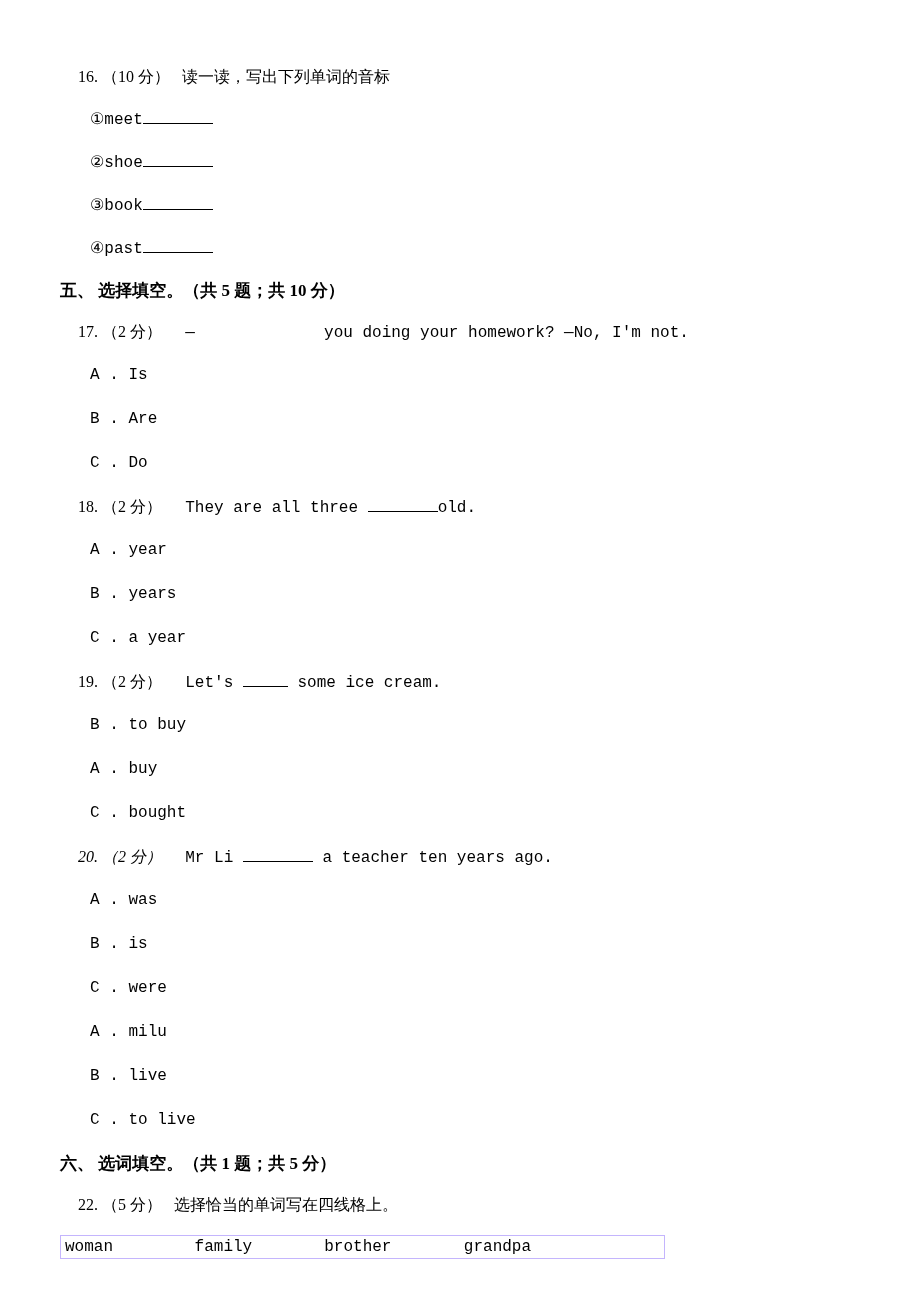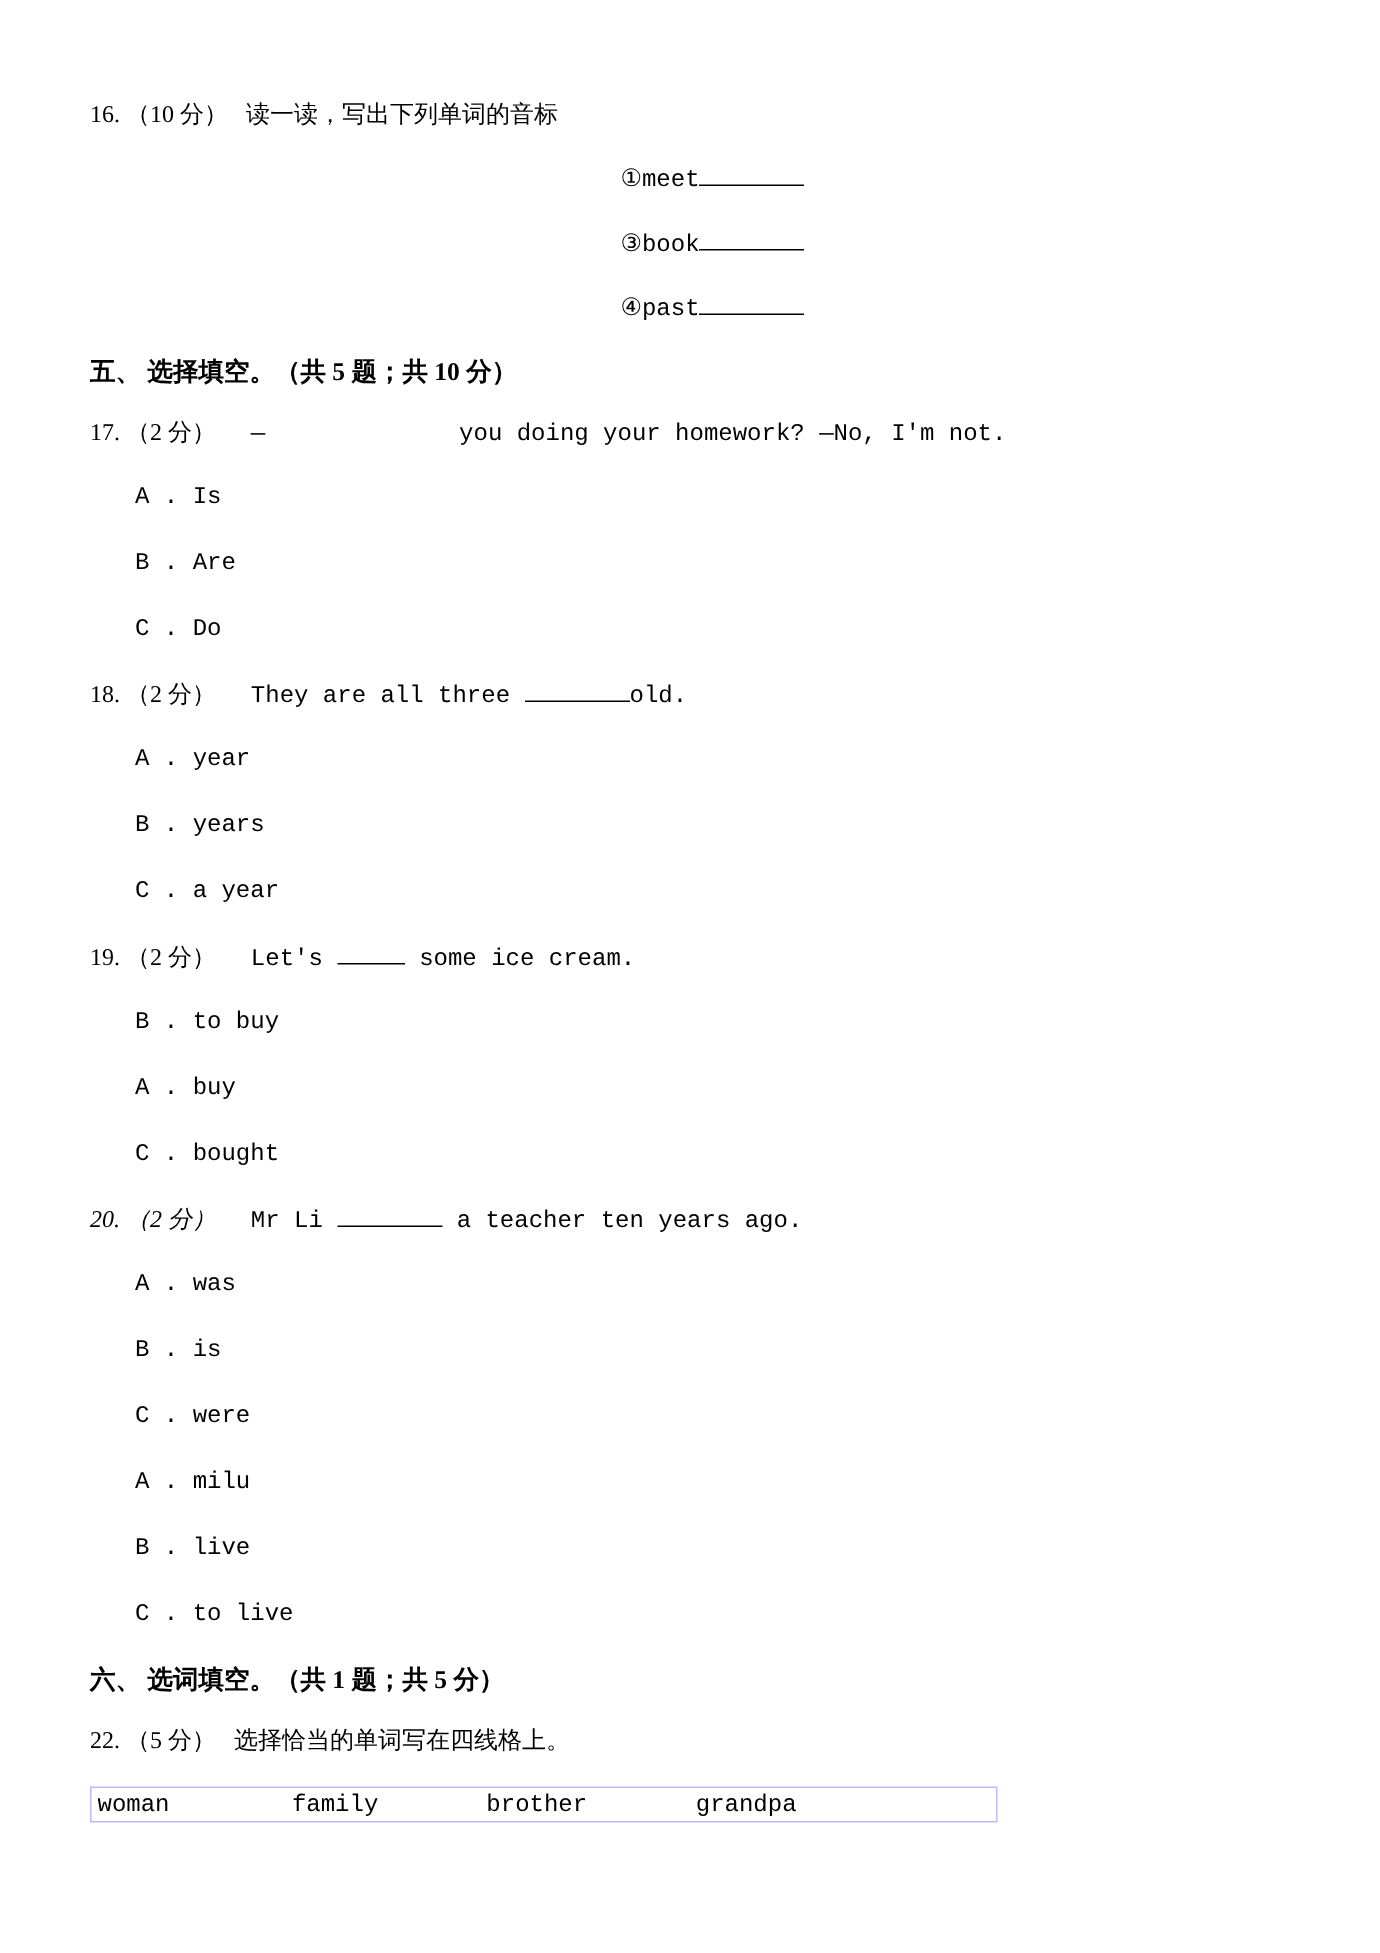--- a/index.html
+++ b/index.html
@@ -11,22 +11,22 @@
     color: #000;
   }
   .page {
     width: 920px;
     min-height: 1302px;
     box-sizing: border-box;
     padding: 65px 60px 30px 60px;
     position: relative;
   }
   .indent-1 { margin-left: 40px; }
-  .line { margin: 0 0 18px 0; line-height: 1.5; }
-  .sub-line { margin: 0 0 18px 0; margin-left: 30px; line-height: 1.5; text-align: center; }
+  .line { margin: 0 0 18px 18px; line-height: 1.5; }
+  .sub-line { margin: 0 0 18px 0; margin-left: 30px; line-height: 1.5; }
   .opt-line { margin: 0 0 20px 0; margin-left: 30px; line-height: 1.5; }
   .section-heading {
     font-weight: bold;
     margin: 6px 0 18px 0;
     font-size: 17px;
   }
   .blank-short { display:inline-block; border-bottom:1px solid #000; width:70px; height:1em; vertical-align:baseline; }
   .blank-tiny { display:inline-block; border-bottom:1px solid #000; width:45px; height:1em; vertical-align:baseline; }
   .blank-gap { display:inline-block; width:110px; }
   .mono { font-family: "Courier New", monospace; }
@@ -45,20 +45,23 @@
 <div class="page">
 
   <div class="line indent-1">
     <span>16.</span>
     <span>（10 分）</span>
     <span>&nbsp;</span>
     <span>读一读，写出下列单词的音标</span>
   </div>
   <div class="sub-line indent-1">
     <span>①</span><span class="mono">meet</span><span class="blank-short"></span>
+  </div>
+  <div class="sub-line indent-1">
+    <span>②</span><span class="mono">shoe</span><span class="blank-short"></span>
   </div>
   <div class="sub-line indent-1">
     <span>③</span><span class="mono">book</span><span class="blank-short"></span>
   </div>
   <div class="sub-line indent-1">
     <span>④</span><span class="mono">past</span><span class="blank-short"></span>
   </div>
 
   <div class="section-heading">五、 选择填空。（共 5 题；共 10 分）</div>
 

